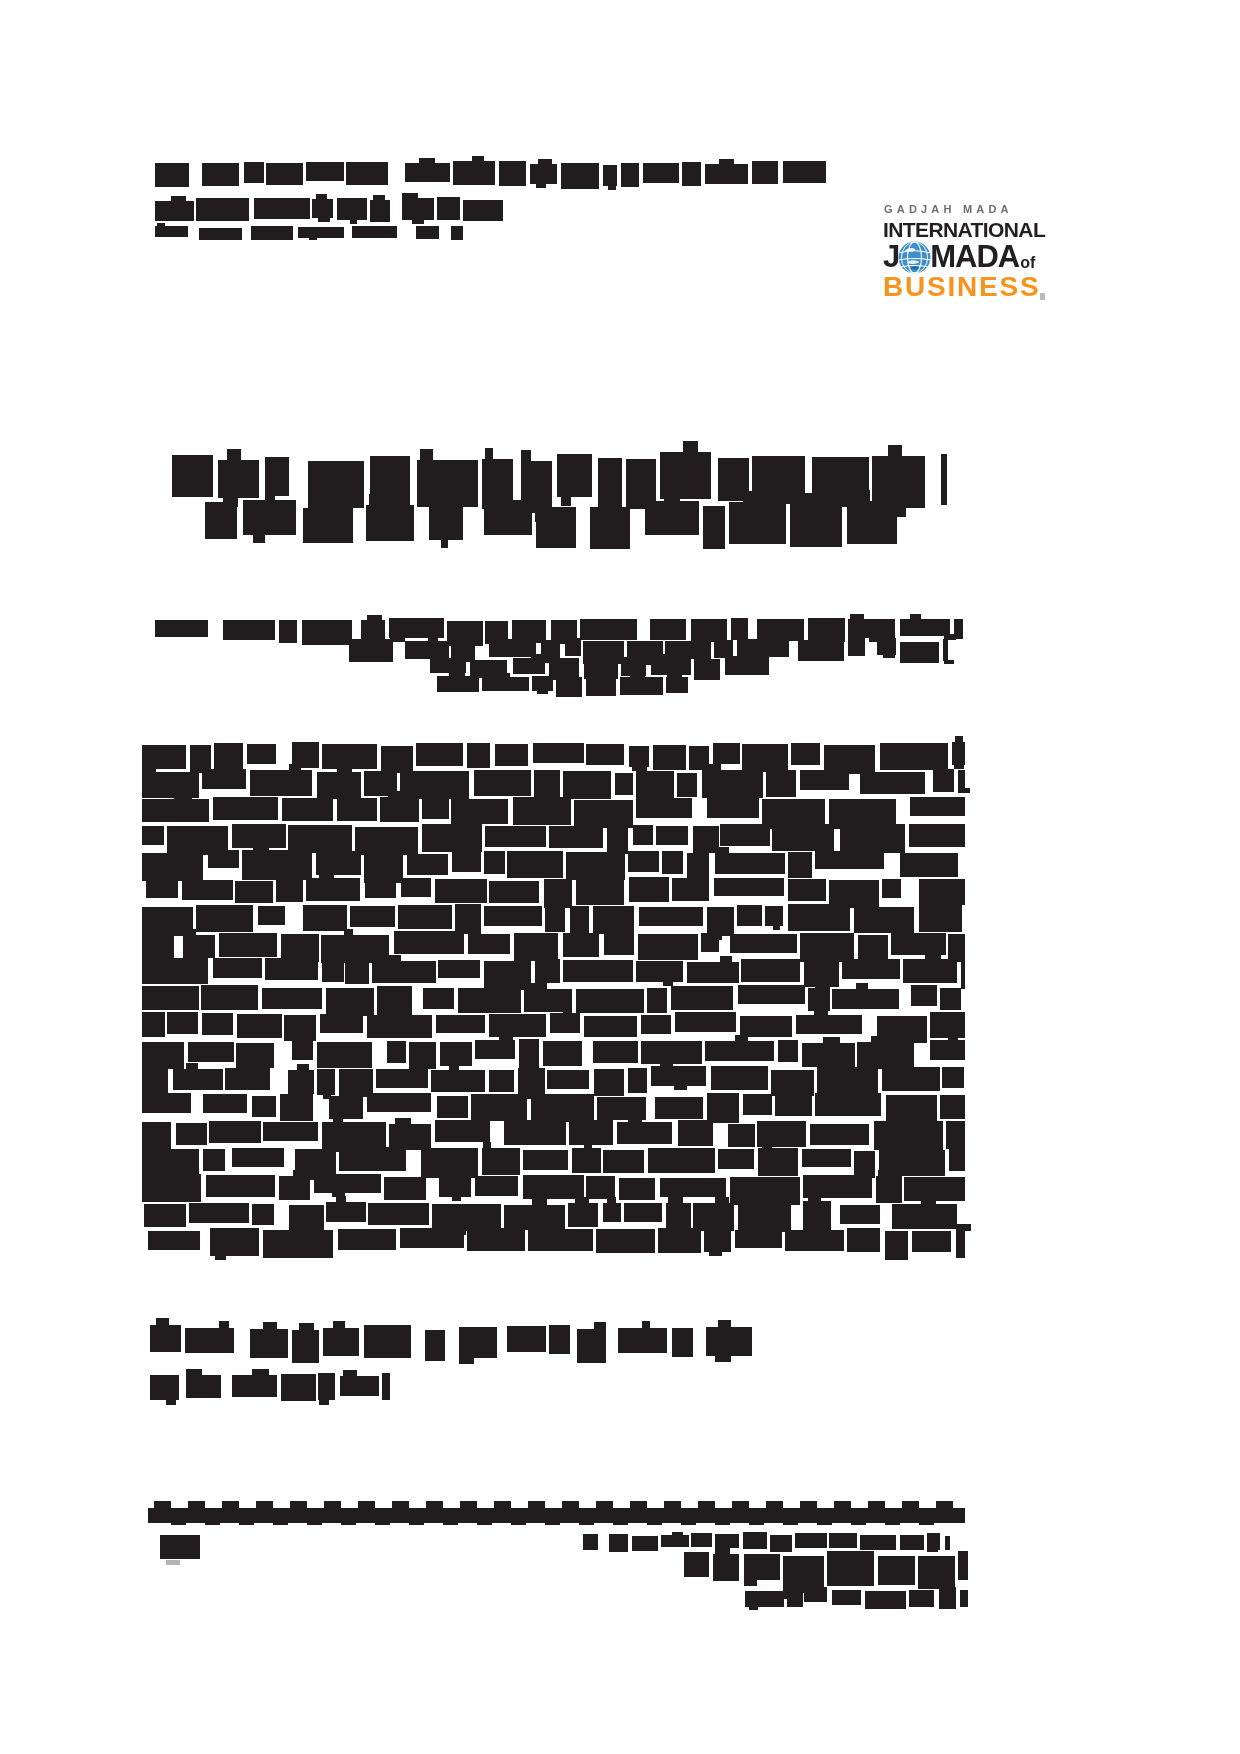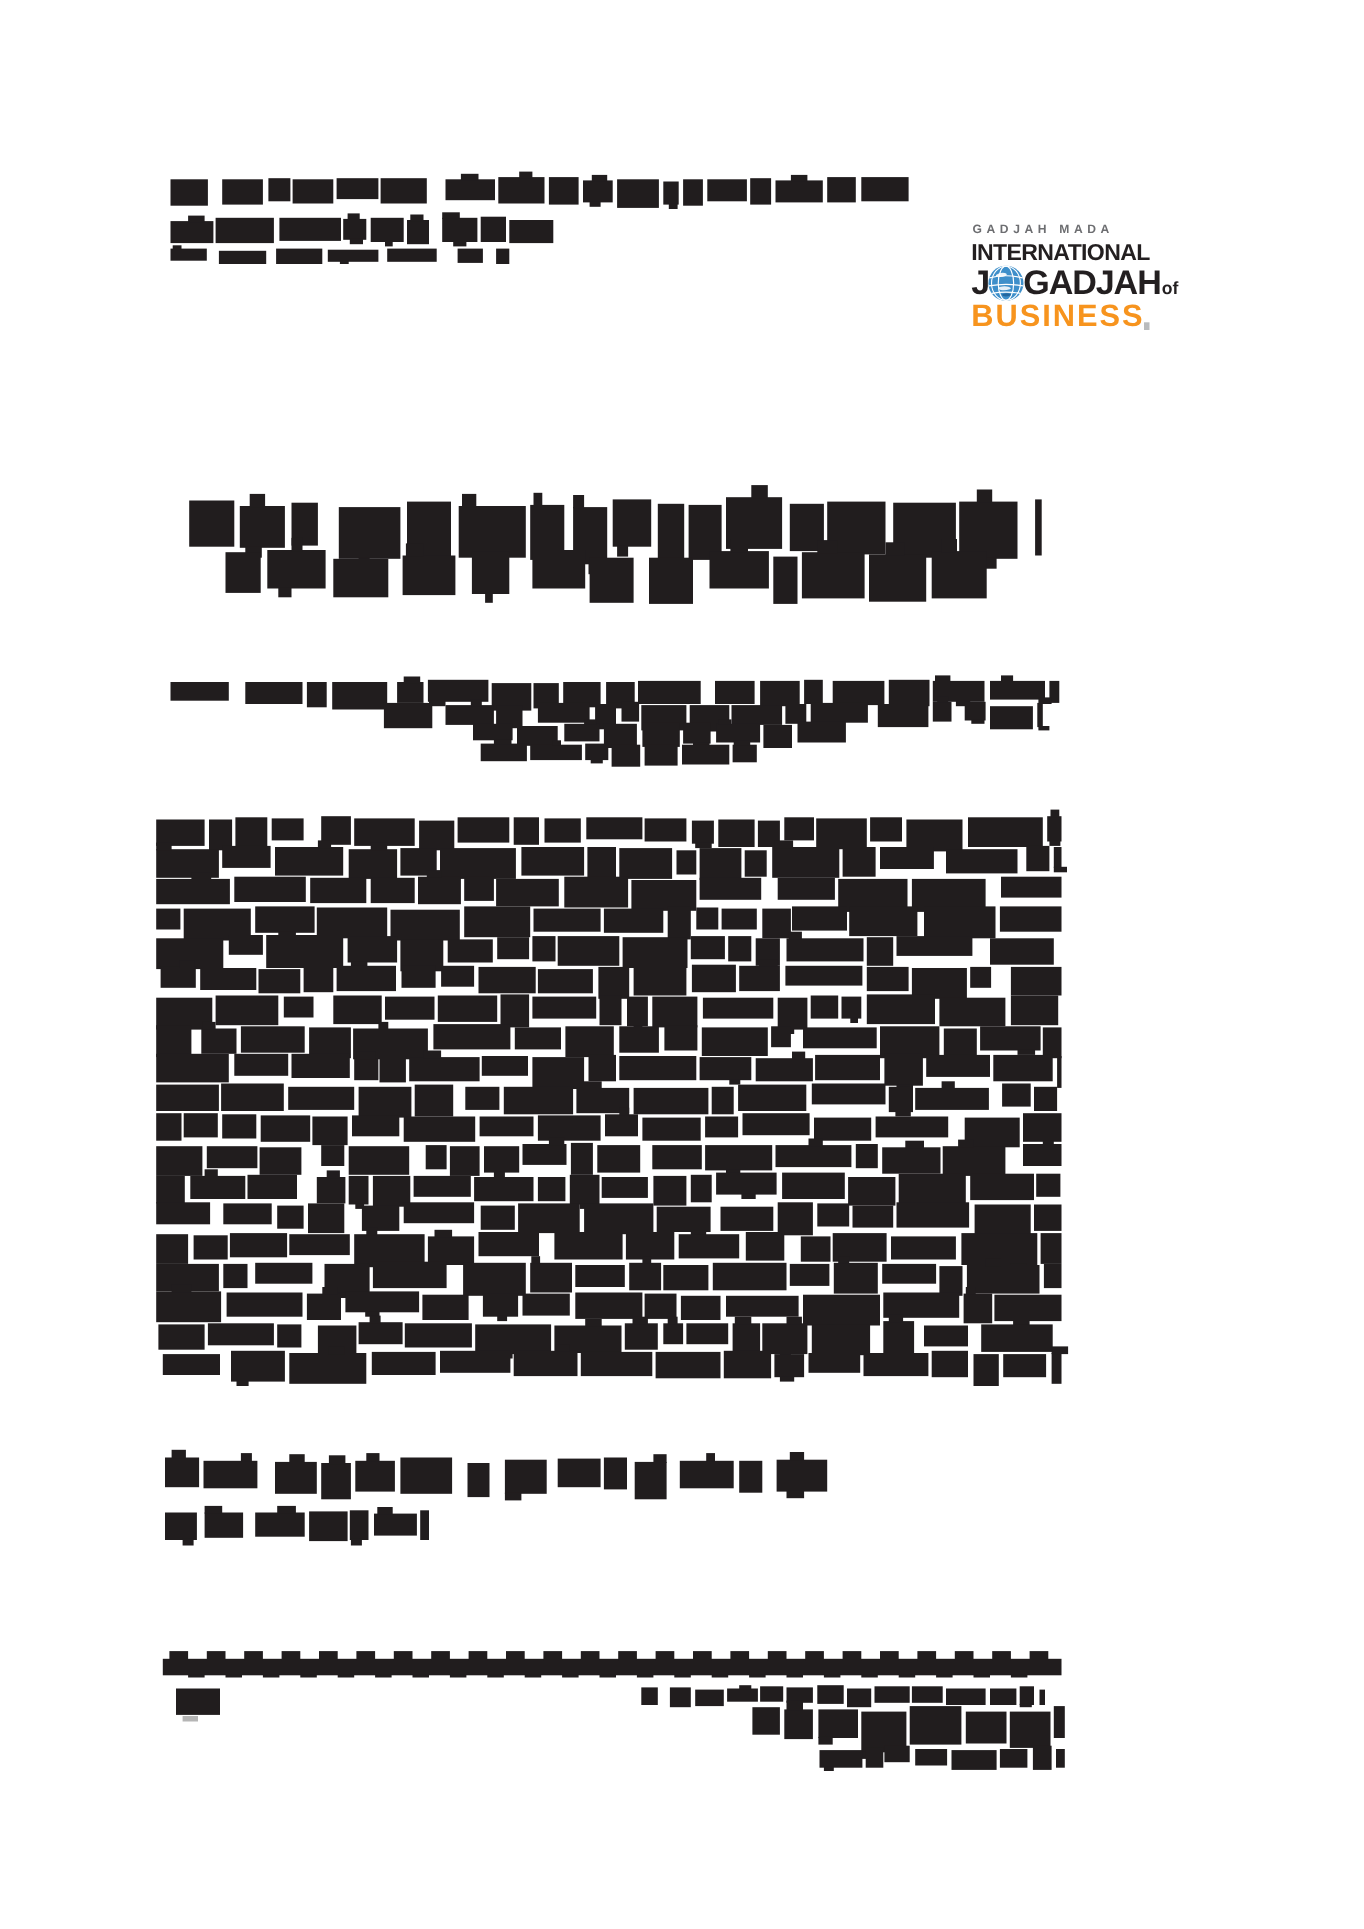--- a/index.html
+++ b/index.html
@@ -37,21 +37,21 @@
           <ellipse cx="17" cy="17" rx="7.2" ry="16" fill="none" stroke="#ffffff" stroke-width="1.1"></ellipse>
           <ellipse cx="17" cy="17" rx="13.5" ry="16" fill="none" stroke="#ffffff" stroke-width="1.0"></ellipse>
           <path d="M1.5 12 Q17 8 32.5 12" fill="none" stroke="#ffffff" stroke-width="1.1"></path>
           <path d="M1 19.5 Q17 16.5 33 19.5" fill="none" stroke="#ffffff" stroke-width="1.1"></path>
           <path d="M3.5 26.5 Q17 24 30.5 26.5" fill="none" stroke="#ffffff" stroke-width="1.1"></path>
           <path class="globe-land1" d="M8 9 q4 -2.5 8 -1.5 q3 1 1 2.5 q-4 1.5 -7 1 q-3.5 -0.5 -2 -2 Z" fill="#ffffff" opacity="0.9"></path>
           <path class="globe-land2" d="M11 20.5 q5 -1.5 9 0 q3 1.2 0.5 2.2 q-5 1.6 -9 0.4 q-2.8 -1.2 -0.5 -2.6 Z" fill="#ffffff" opacity="0.85"></path>
           <path class="globe-deep" d="M14 27 q4 -1.5 7 0 q1.5 1 -0.5 1.8 q-4 1 -6.5 0 q-1.5 -0.9 0 -1.8 Z" fill="#1c5d93" opacity="0.8"></path>
         </svg>
       </span>
-      <span class="cap">GADJAH</span>
+      <span class="cap">MADA</span>
       <span class="of">of</span>
     </div>
     <div class="logo-l4" style="color: rgb(247, 148, 30);">BUSINESS</div>
   </div>
   <div class="logo-mark" style="left:1040px;top:293px;"></div>
 
   <div id="redacted-root">
       <div class="rblock" style="left: 155px; top: 163px; width: 672px; height: 23px;">
         <div class="rseg" style="left: 0px; top: 0px; width: 34px; height: 24px; background: rgb(33, 29, 30);"></div>
         <div class="rseg" style="left: 47px; top: 0px; width: 37px; height: 23px; background: rgb(33, 29, 30);"></div>

